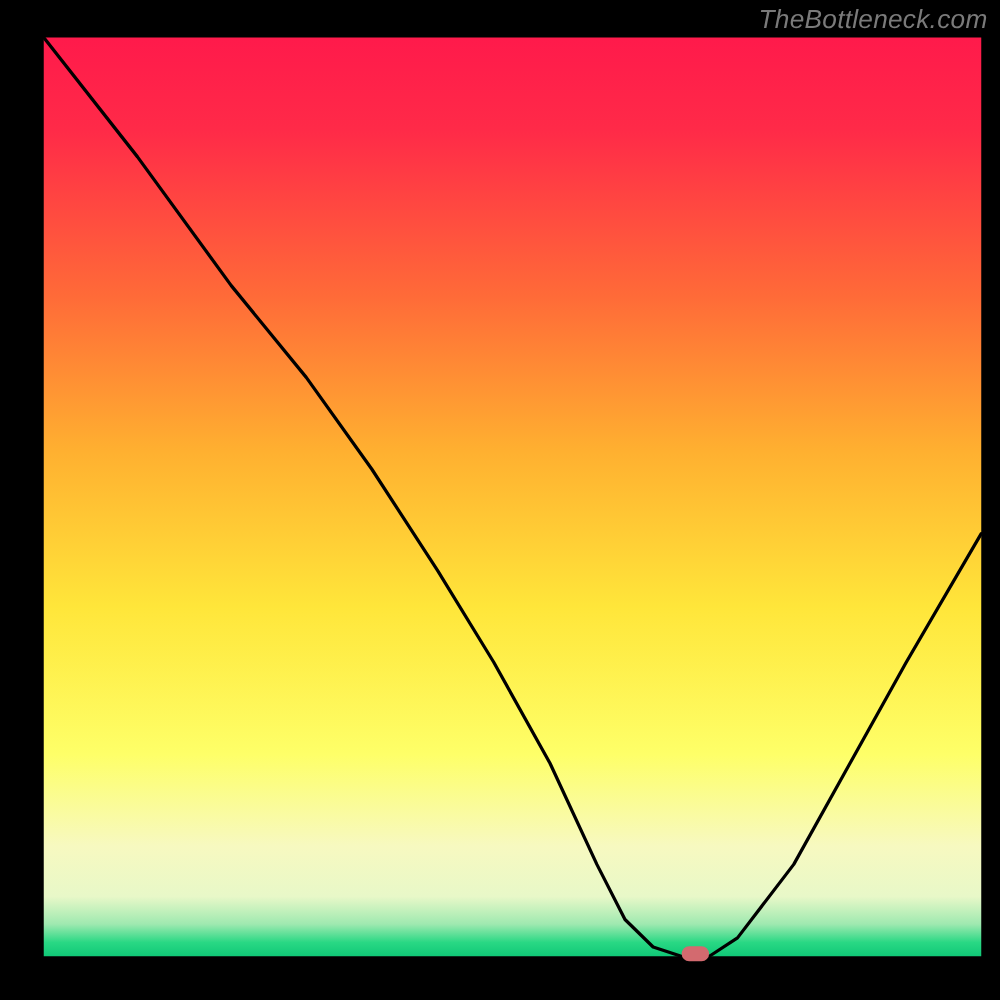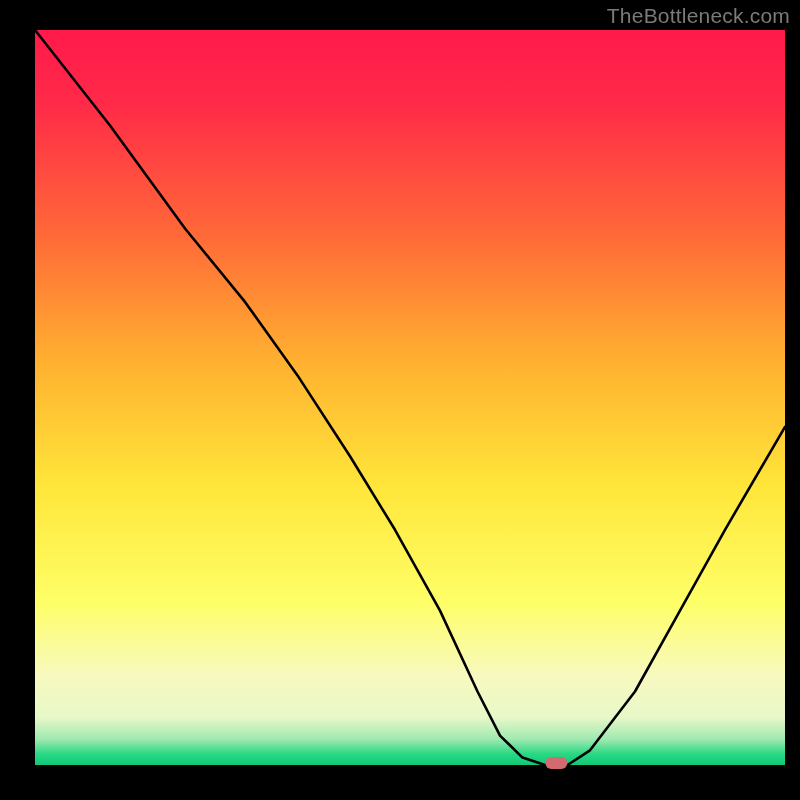--- a/index.html
+++ b/index.html
@@ -18,20 +18,21 @@
     background: #000;
   }
   .watermark {
     position: absolute;
     top: 4px;
     right: 10px;
     color: #7a7a7a;
     font-size: 21px;
     font-weight: 400;
     letter-spacing: 0.2px;
+    font-style: italic;
   }
   svg.plot {
     position: absolute;
     left: 0;
     top: 0;
     width: 800px;
     height: 800px;
   }
 </style>
 </head>

